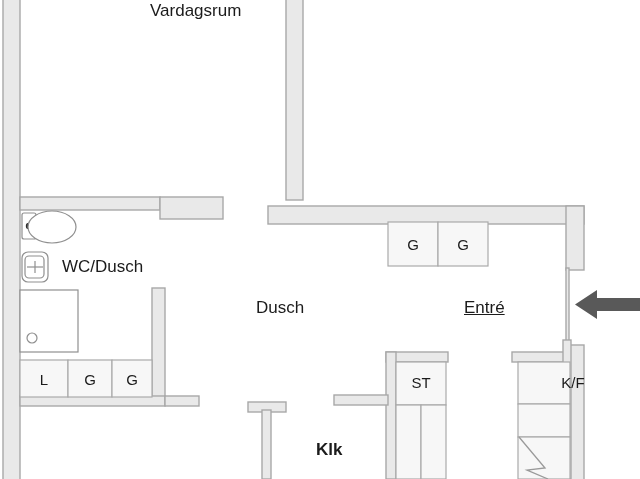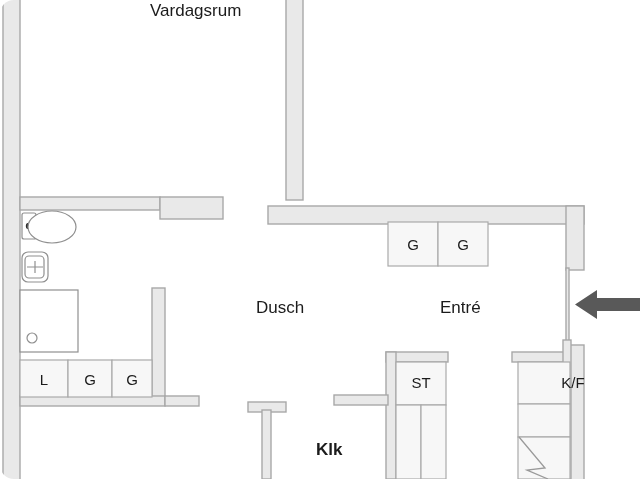--- a/index.html
+++ b/index.html
@@ -9,21 +9,20 @@
   }
   body {
     font-family: "Liberation Sans", sans-serif;
   }
   #plan-root {
     position: relative;
     width: 640px;
     height: 479px;
     background: #ffffff;
     overflow: hidden;
-    border-radius: 14px;
   }
   #plan-svg {
     position: absolute;
     left: 0;
     top: 0;
     width: 640px;
     height: 479px;
     display: block;
   }
   .room-label {
@@ -132,24 +131,25 @@
     </g>
 
     <g>
       <polygon points="597,290 597,298 640,298 640,311 597,311 597,319 575,304.5" fill="#595959" stroke="none"></polygon>
     </g>
 
   </svg>
 
   <div class="room-label" style="left:150px; top:2px;">Vardagsrum</div>
 
+  <div class="room-label" style="left:62px; top:258px;">WC/Dusch</div>
 
   <div class="room-label" style="left:256px; top:299px;">Dusch</div>
 
-  <div class="room-label" style="left:440px; top:299px;">Entré</div>
+  <div class="room-label" style="left:464px; top:299px;text-decoration:underline;">Entré</div>
 
   <div class="room-label" style="left:316px; top:441px; font-weight:600;text-align:right;">Klk</div>
 
   <div class="cab-label lbl-center" style="left:413px; top:244px;">G</div>
 
   <div class="cab-label lbl-center" style="left:463px; top:244px;">G</div>
 
   <div class="cab-label lbl-center" style="left:44px; top:379px;">L</div>
 
   <div class="cab-label lbl-center" style="left:90px; top:379px;">G</div>

